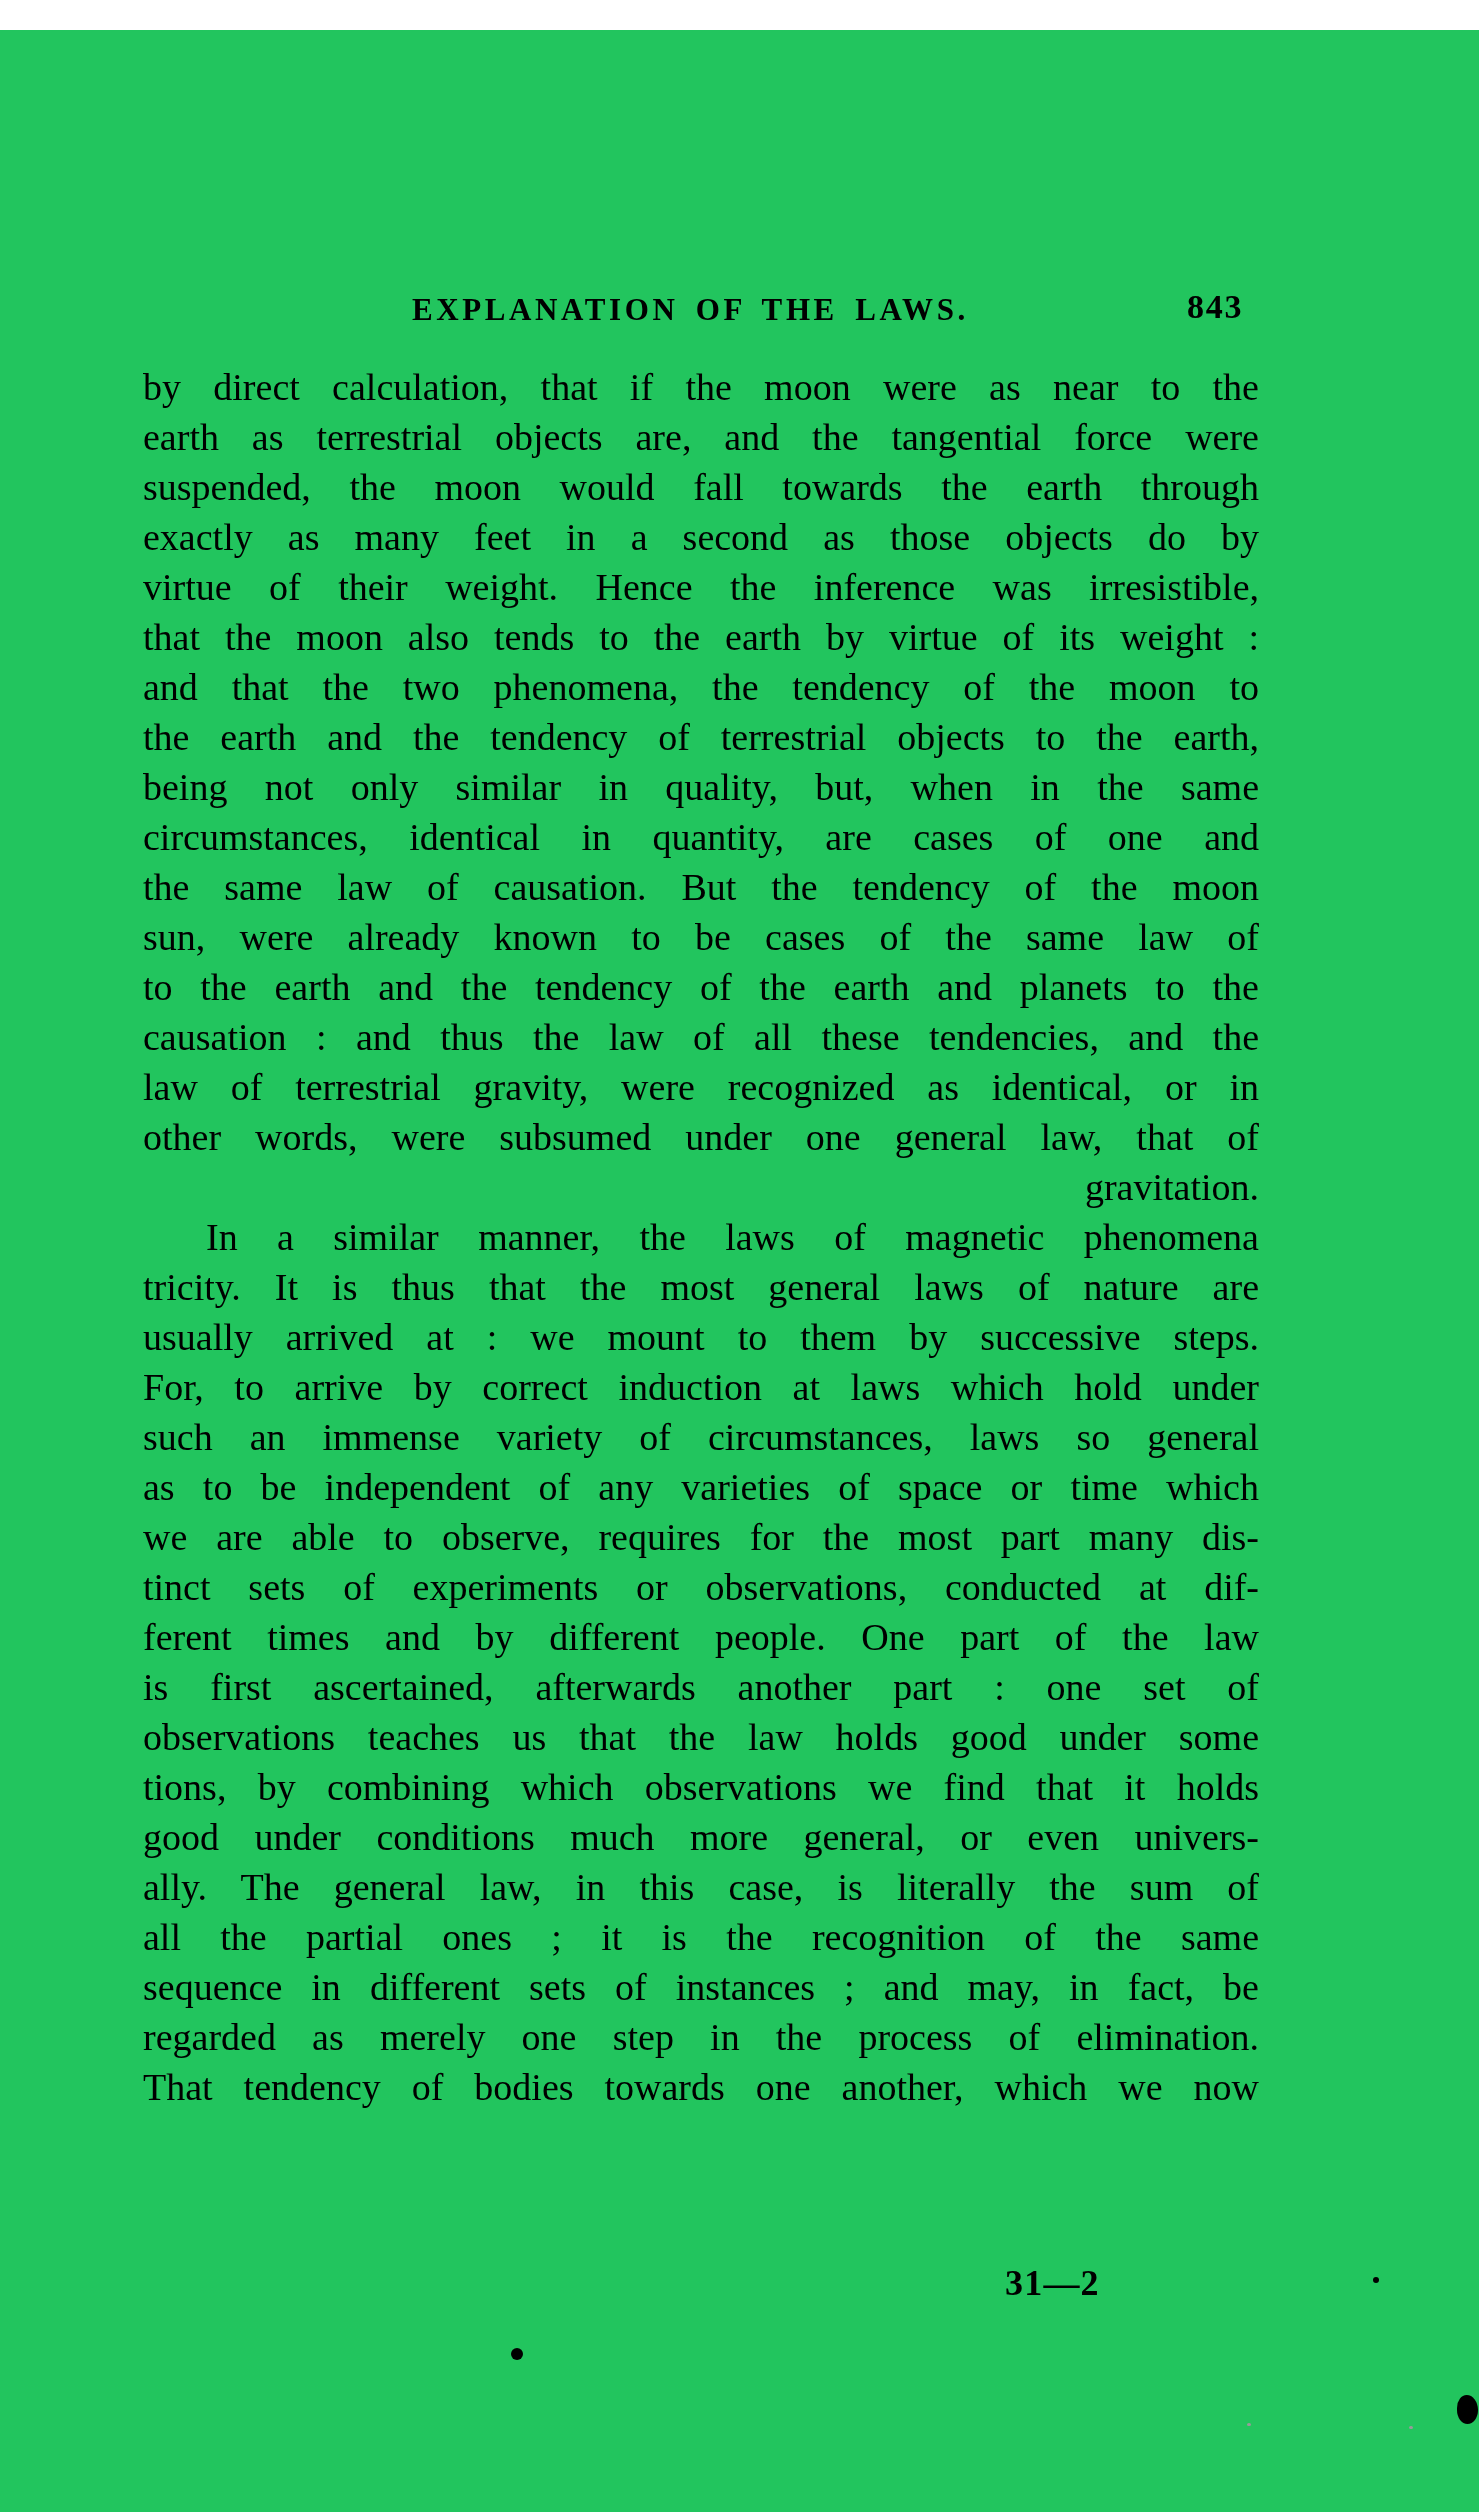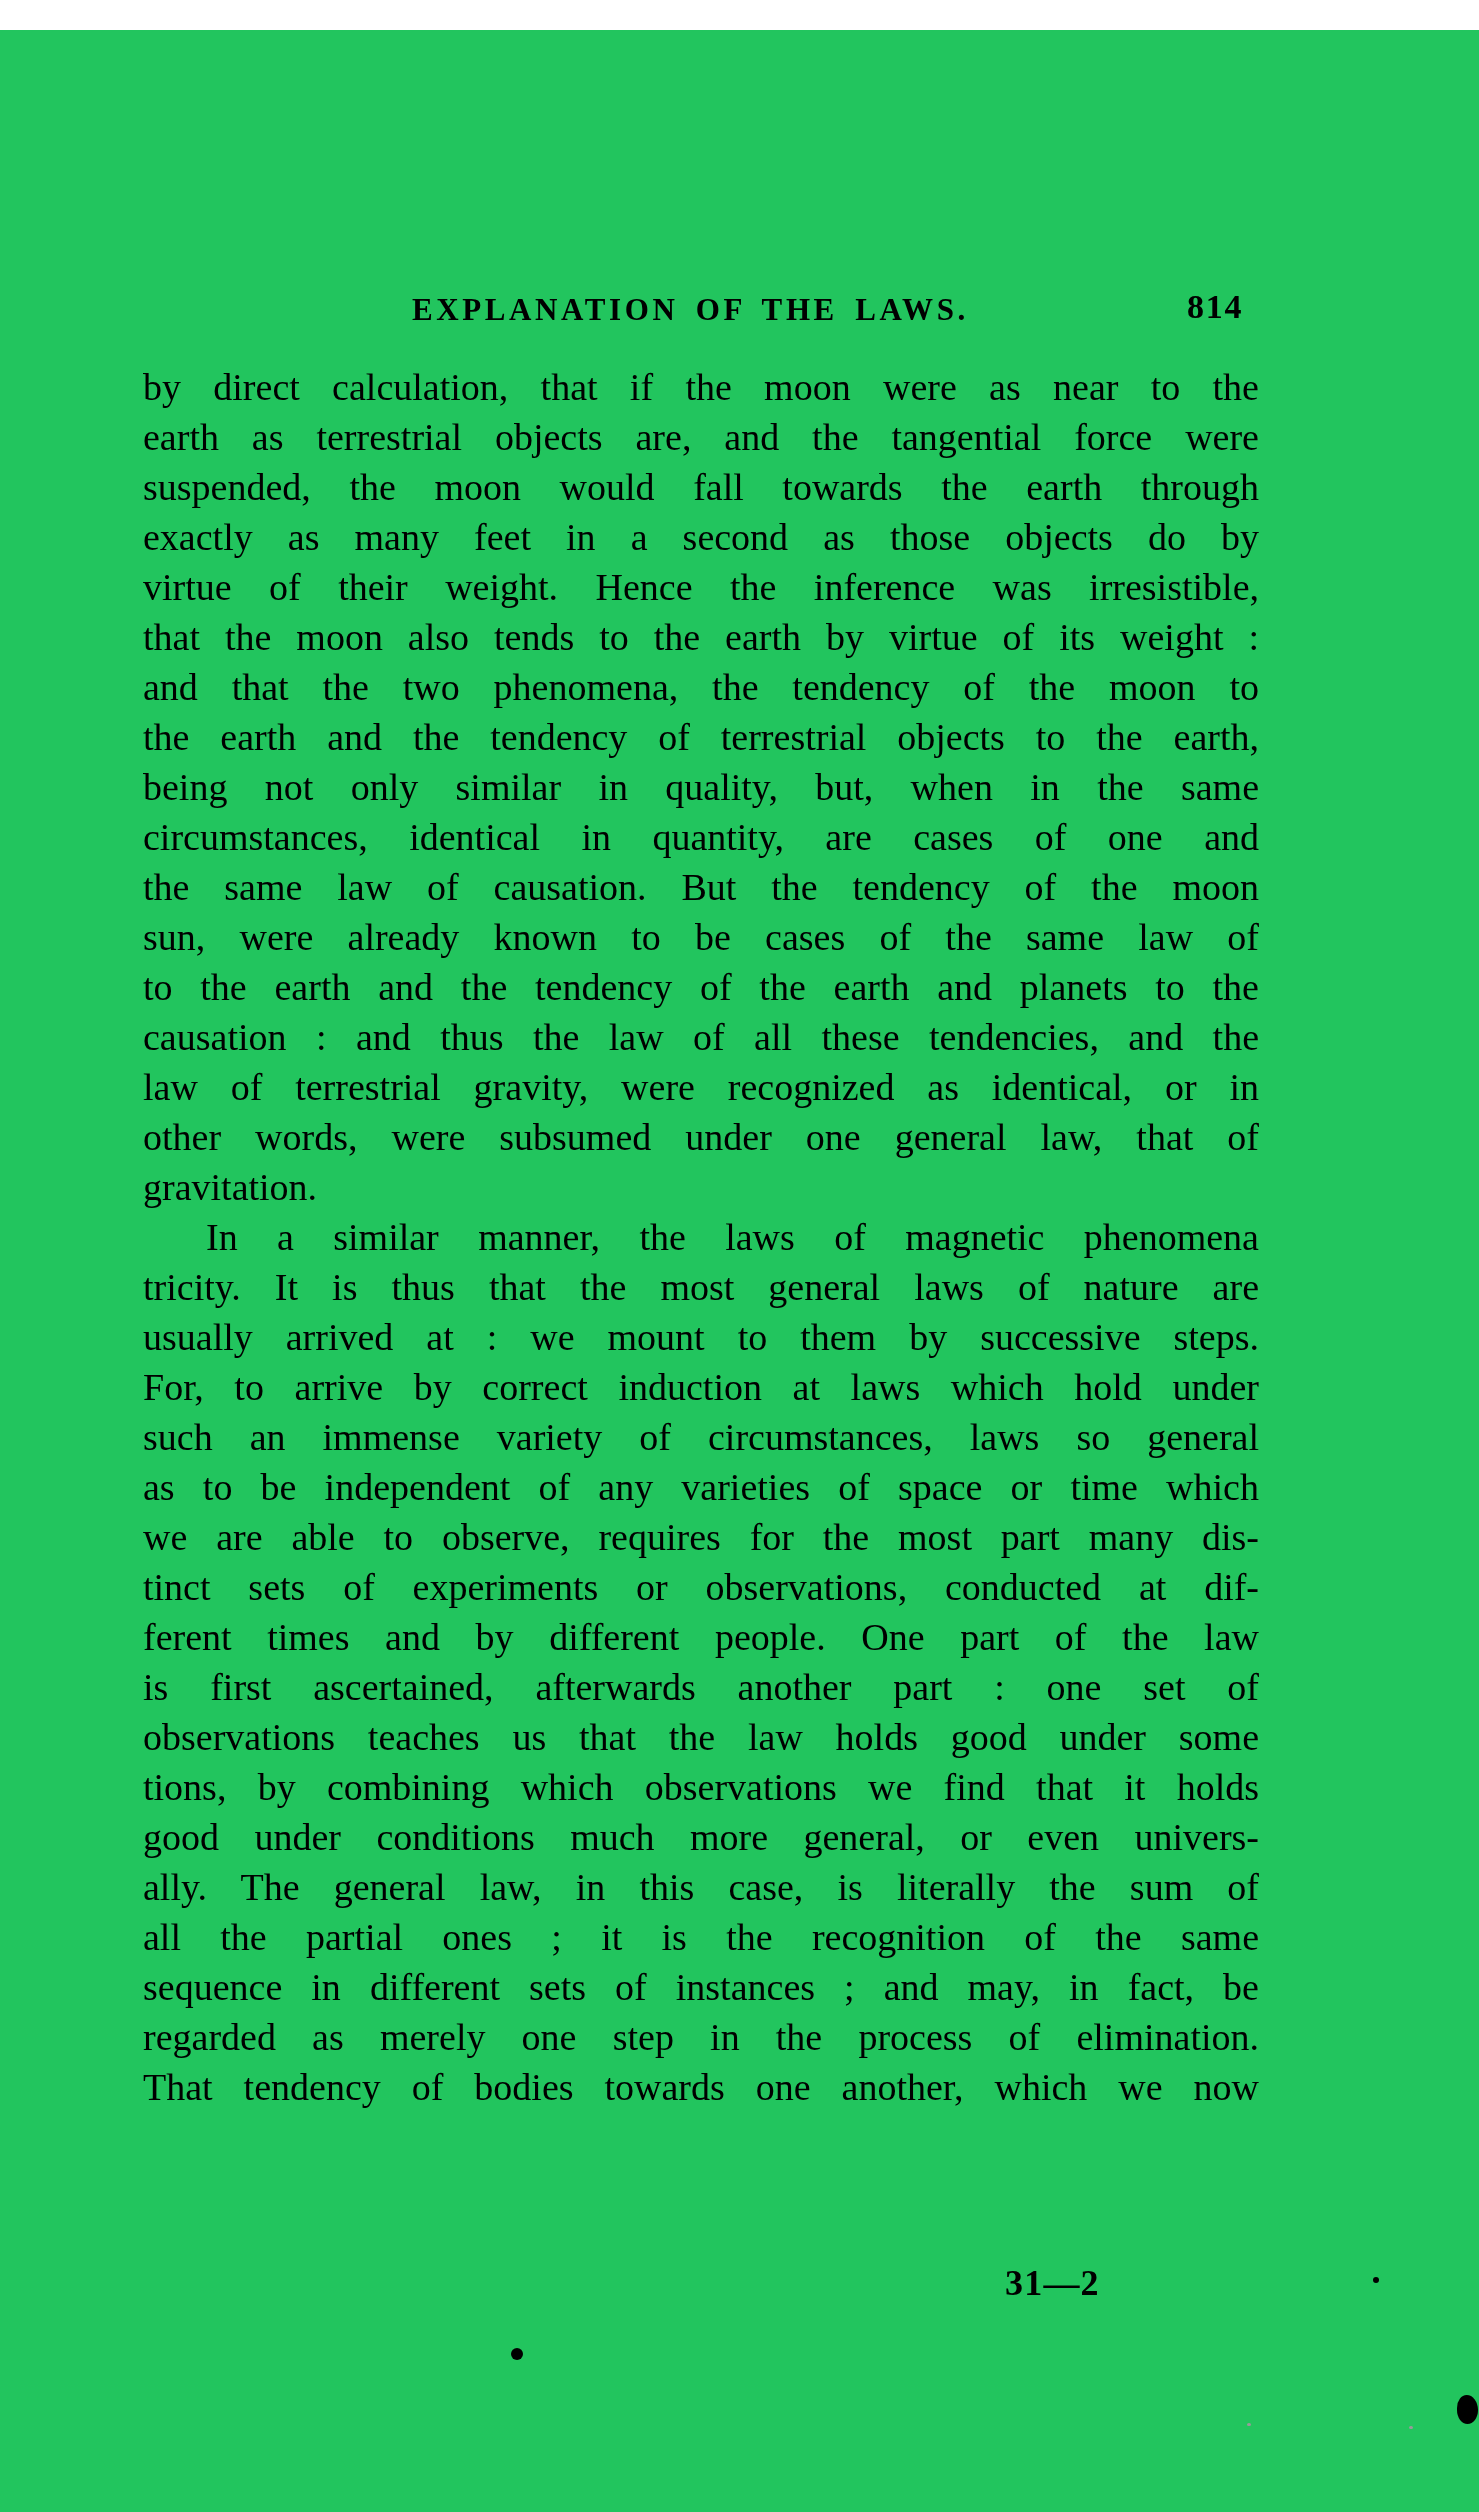--- a/index.html
+++ b/index.html
@@ -45,21 +45,21 @@
     line-height: 50px;
   }
   .jline {
     height: 50px;
     text-align: justify;
     text-align-last: justify;
     white-space: nowrap;
   }
   .lline {
     height: 50px;
-    text-align: left;
+    text-align: right;
   }
   .indent {
     text-indent: 63px;
   }
   .signature-mark {
     position: absolute;
     left: 1005px;
     top: 2232px;
     font-size: 36px;
     font-weight: bold;
@@ -76,21 +76,21 @@
   .ink-speck-faint-1 { left: 1247px; top: 2393px; width: 3.6px; height: 3px; background: #9a9a9a; }
   .ink-speck-faint-2 { left: 1409px; top: 2396px; width: 3.6px; height: 3px; background: #9a9a9a; }
 </style>
 </head>
 <body>
 
 <div class="page">
 
   <div class="running-header-title">EXPLANATION OF THE LAWS.</div>
 
-  <div class="page-number">814</div>
+  <div class="page-number">843</div>
 
   <div class="body-text">
 
     <div>
       <div class="jline">by direct calculation, that if the moon were as near to the</div>
       <div class="jline">earth as terrestrial objects are, and the tangential force were</div>
       <div class="jline">suspended, the moon would fall towards the earth through</div>
       <div class="jline">exactly as many feet in a second as those objects do by</div>
       <div class="jline">virtue of their weight.  Hence the inference was irresistible,</div>
       <div class="jline">that the moon also tends to the earth by virtue of its weight :</div>

